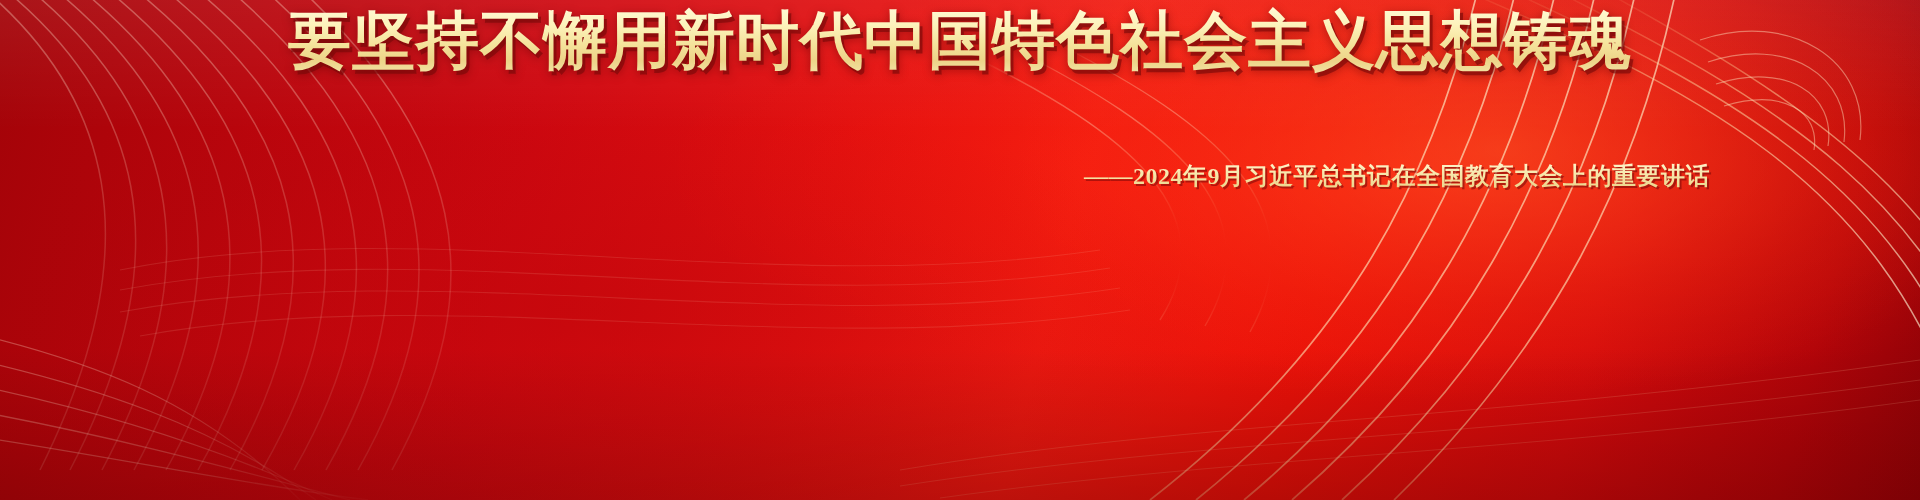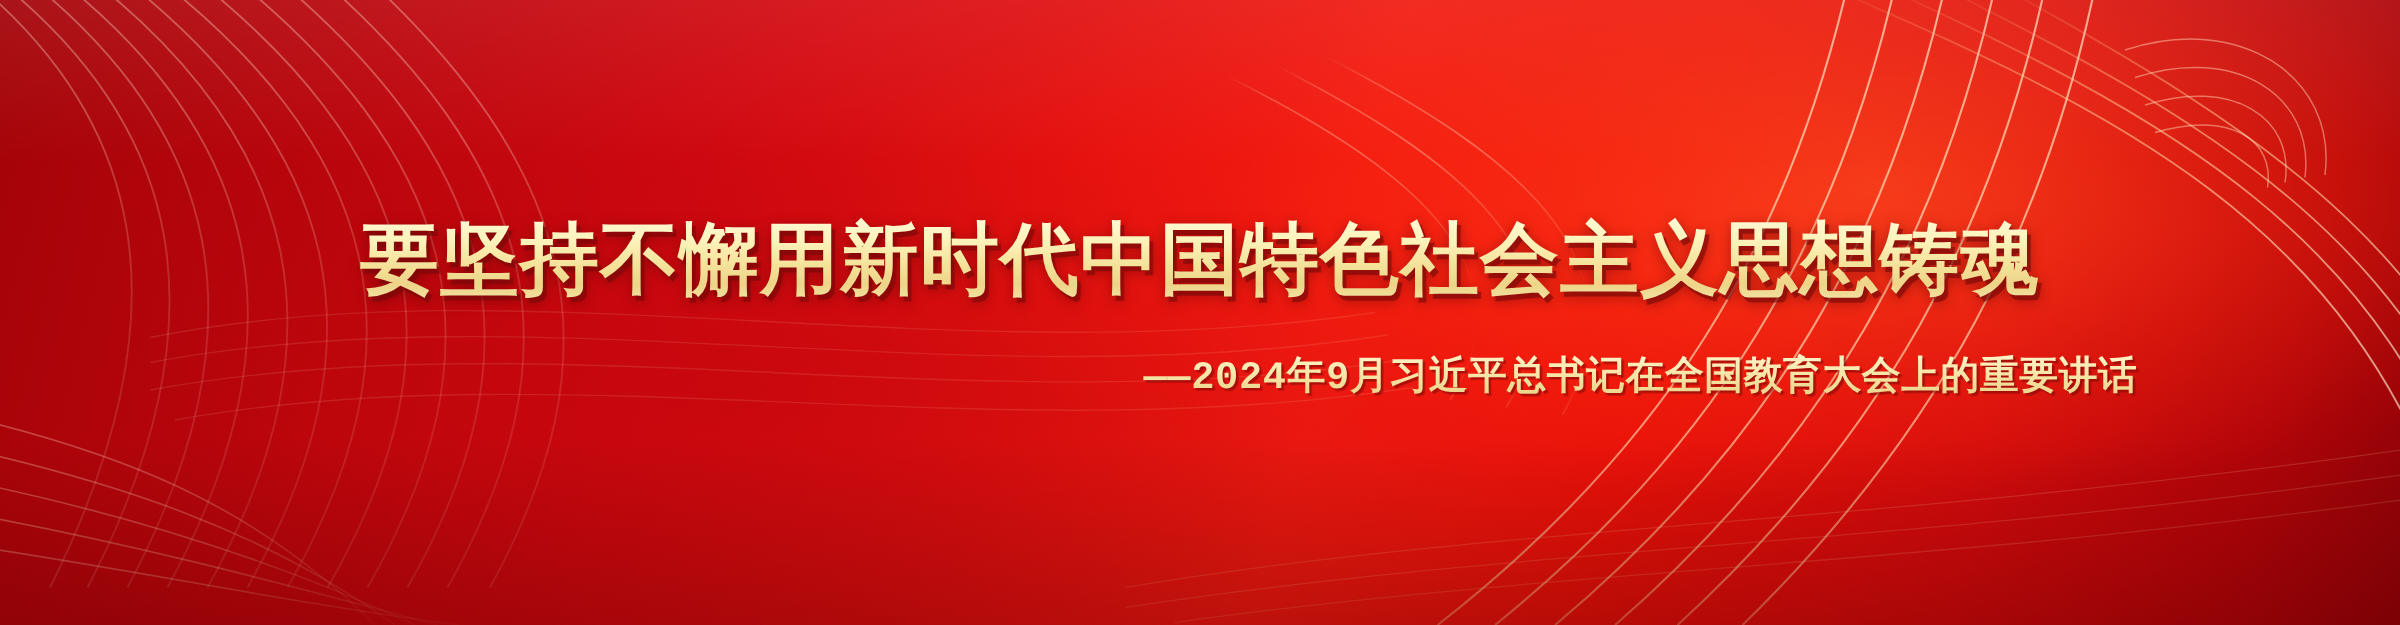--- a/index.html
+++ b/index.html
@@ -39,23 +39,23 @@
       linear-gradient(180deg, rgba(255,255,255,0.07) 0%, rgba(255,255,255,0) 26%),
       linear-gradient(0deg, rgba(90,0,0,0.34) 0%, rgba(90,0,0,0) 30%);
     pointer-events:none;
   }
 
   
   .content{
     position:absolute;
     left:0;right:0;top:0;bottom:0;
     display:flex;flex-direction:column;
-    justify-content:center;
     padding:0 60px 0 60px;
     box-sizing:border-box;
+    gap:48px;
   }
 
   .headline{
     font-family:"DejaVu Sans","Liberation Sans",sans-serif;
     font-weight:bold;
     font-size:63px;
     line-height:1.30;
     letter-spacing:1px;
     text-align:center;
     margin:0;
@@ -72,23 +72,23 @@
     -webkit-text-fill-color:transparent;
     filter:drop-shadow(3px 4px 0px rgba(120,8,8,0.62)) drop-shadow(0 2px 5px rgba(90,0,0,0.45));
   }
   .headline .l1{display:block;text-indent:0;}
   .headline .l2{display:block;text-align:left;padding-left:110px;}
 
   .attribution{
     margin:30px 0 12px 0;
     text-align:right;
     padding-right:150px;
-    font-family:Liberation Mono, monospace;
+    font-family:Liberation Serif, serif;
     font-weight:bold;
-    font-size:31px;
+    font-size:24px;
     letter-spacing:0.5px;
     background:linear-gradient(180deg,#fff7d2 0%,#f6e6a8 48%,#e9cf82 100%);
     -webkit-background-clip:text;
     background-clip:text;
     color:transparent;
     -webkit-text-fill-color:transparent;
     filter:drop-shadow(2px 2px 0px rgba(120,8,8,0.55));
   }
 </style>
 </head>

